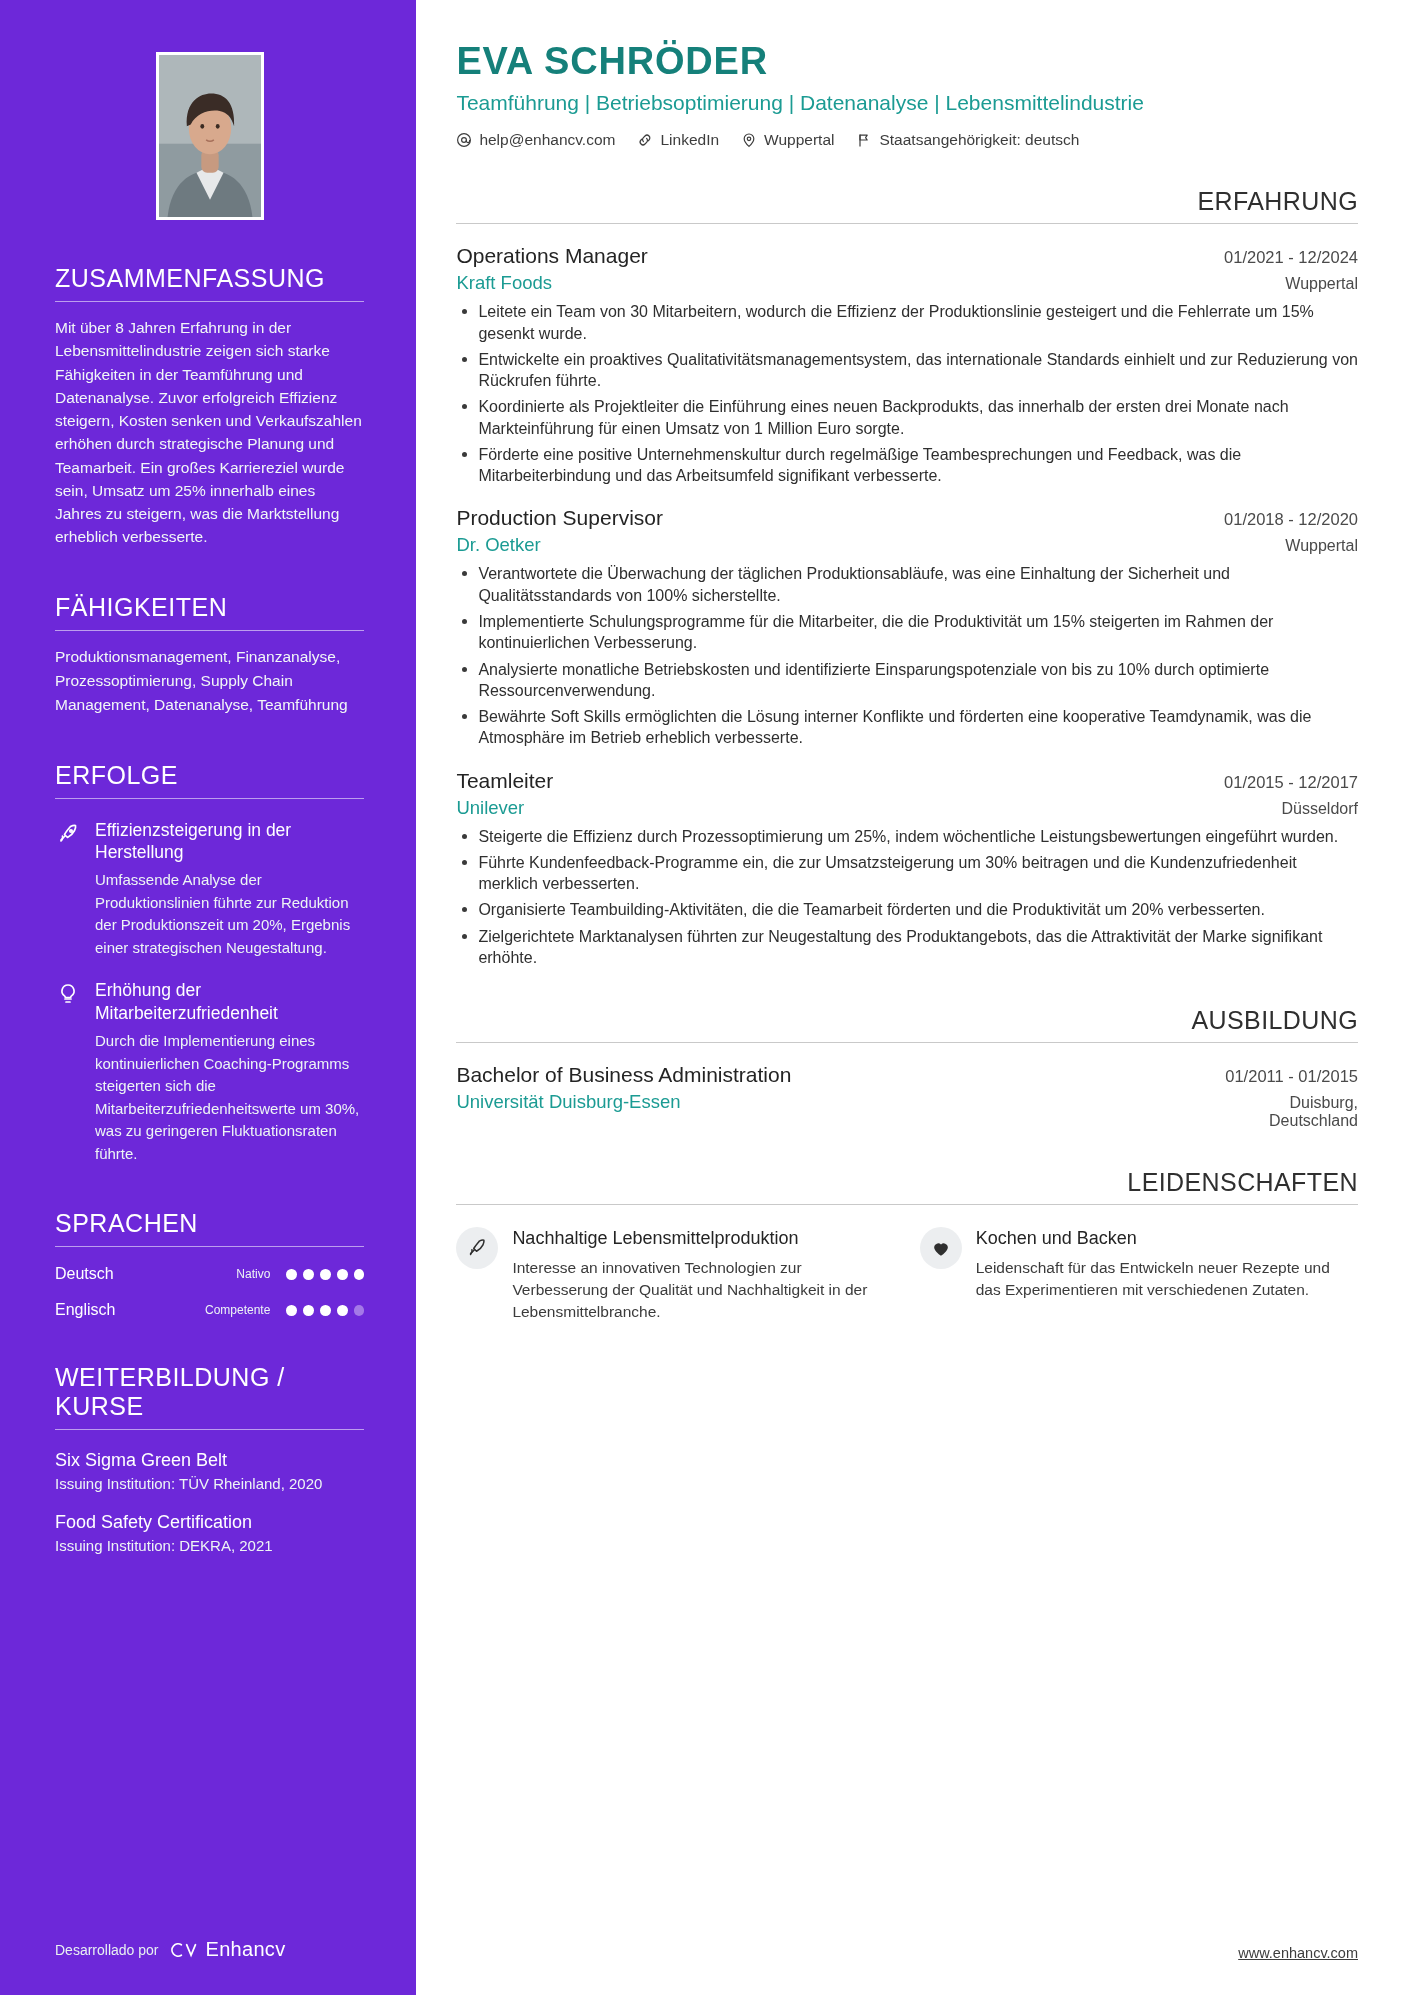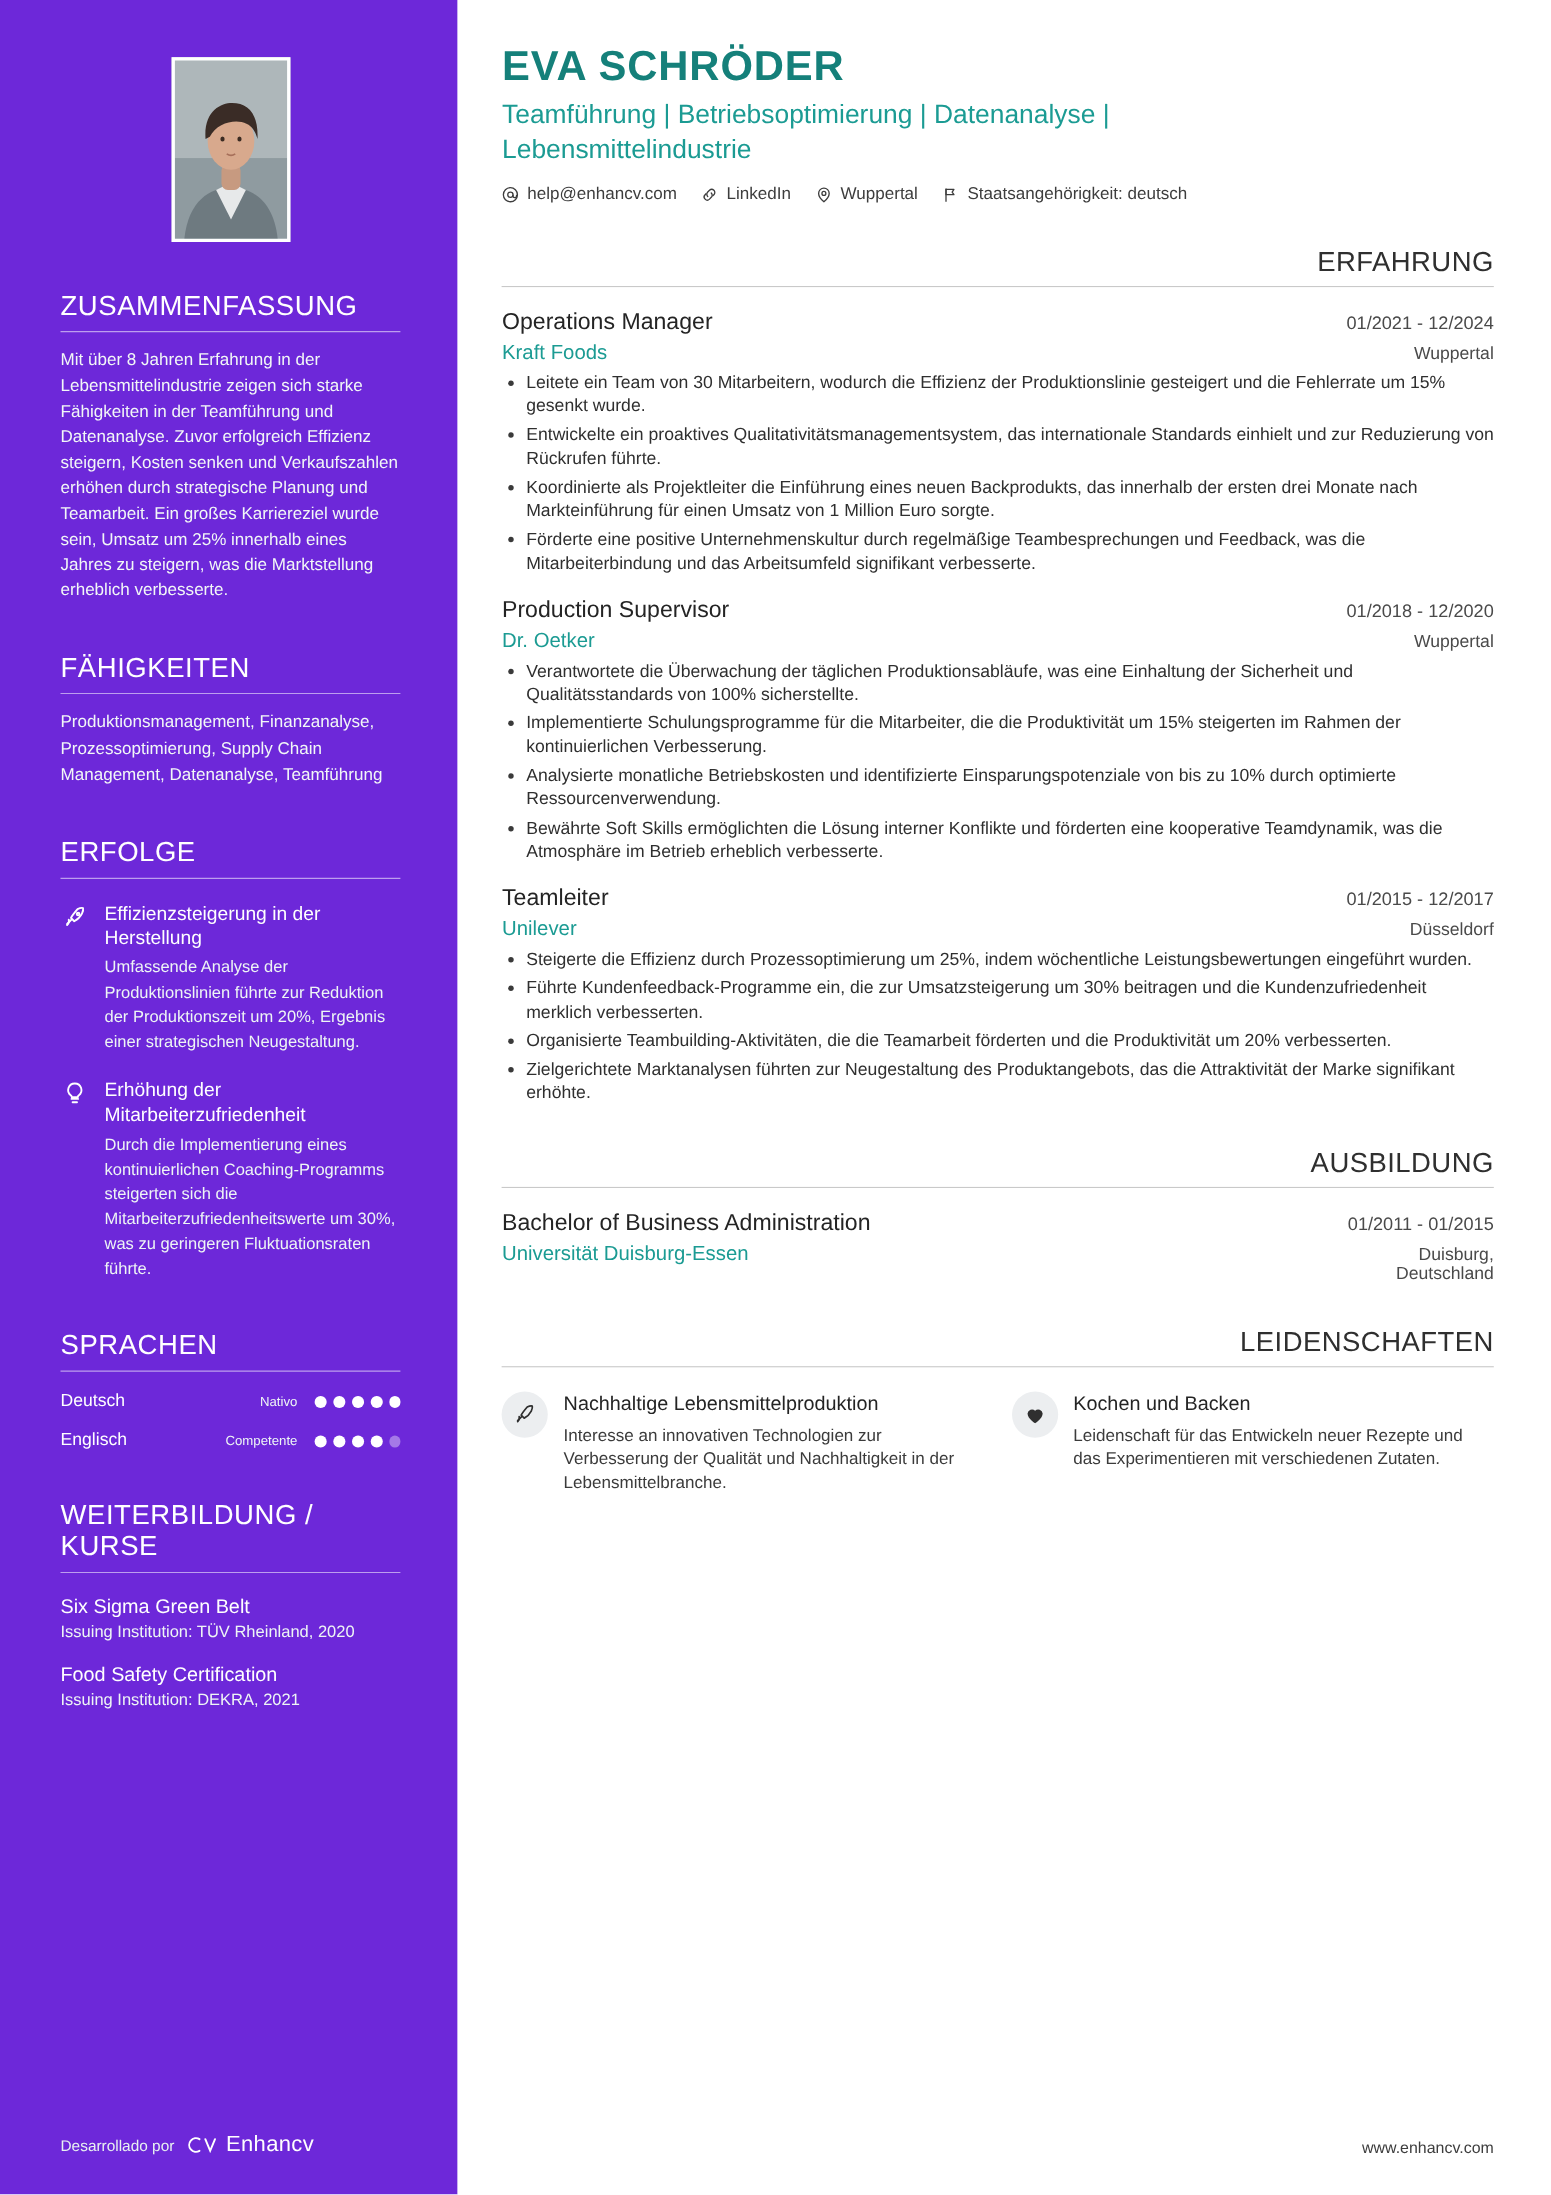--- a/index.html
+++ b/index.html
@@ -119,21 +119,21 @@
     background: #ffffff;
   }
   .name {
     font-size: 38px;
     font-weight: 700;
     letter-spacing: .8px;
     color: #15807a;
     text-transform: uppercase;
   }
   .headline {
-    font-size: 24px;
+    font-size: 21px;
     line-height: 1.35;
     color: #1b9b93;
     margin-top: 6px;
     max-width: 700px;
   }
   .contact {
     margin-top: 14px;
     display: flex;
     flex-wrap: wrap;
     gap: 6px 22px;
@@ -204,20 +204,21 @@
   }
   .p-title { font-size: 18px; line-height: 1.28; color: #242424; }
   .p-desc { font-size: 15.5px; line-height: 1.4; color: #3b3b3b; margin-top: 7px; }
 
   .footer-right {
     position: absolute;
     right: 52px;
     bottom: 34px;
     font-size: 14.5px;
     color: #3d3d3d;
+    text-decoration: underline;
   }
   svg { display: block; }
 </style>
 </head>
 <body>
 
 <div class="page">
 
   <aside class="sidebar">
 

